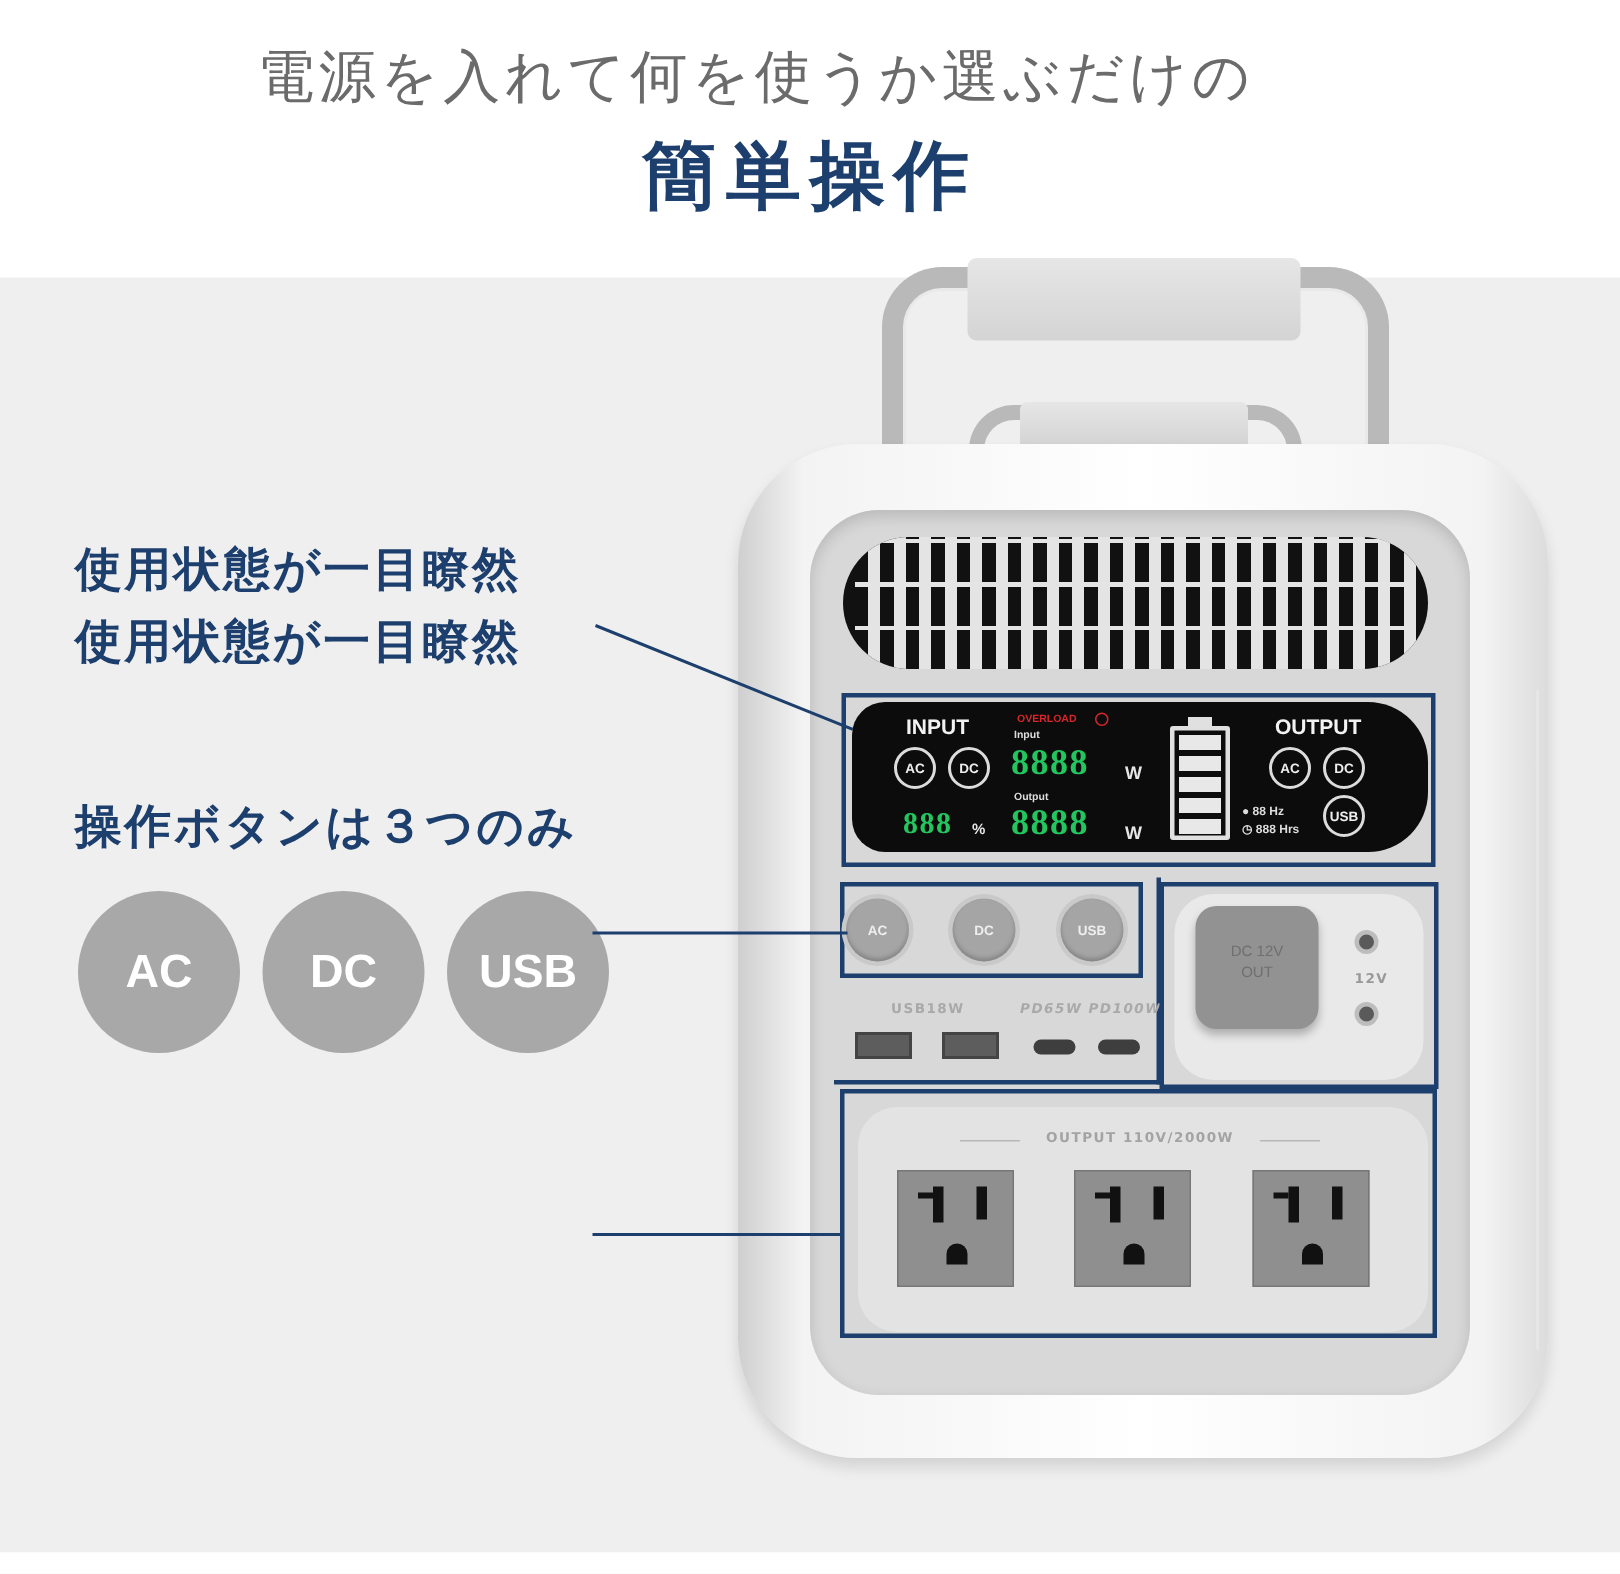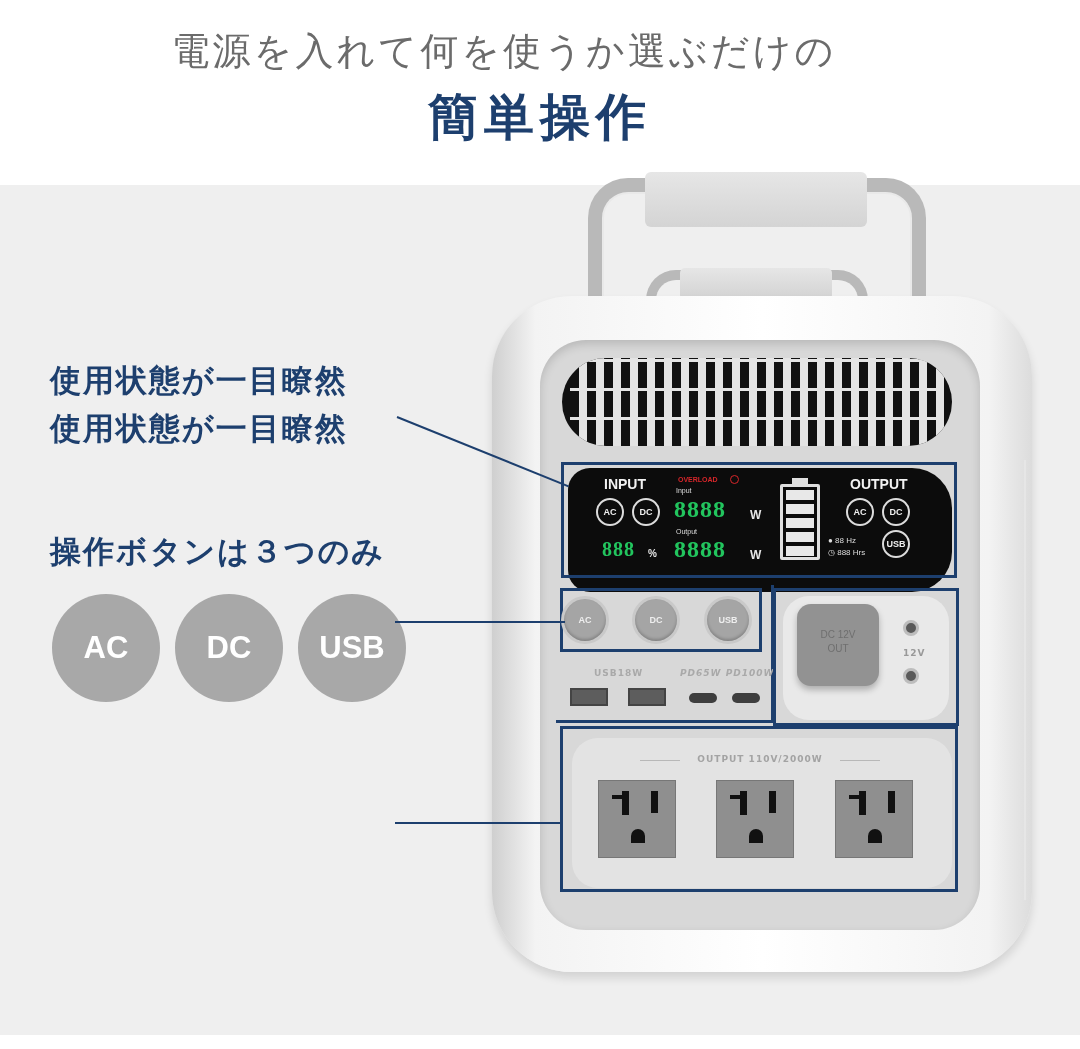--- a/index.html
+++ b/index.html
@@ -48,29 +48,29 @@
     background: #d8d8d8; border-radius: 46px; box-shadow: inset 0 4px 10px rgba(0,0,0,0.15); }
 
   .vent { position: absolute; left: 562px; top: 358px; width: 390px; height: 88px; border-radius: 44px;
     background: #111; overflow: hidden; }
   .vent-grid { position: absolute; left: 8px; top: 0; right: 8px; bottom: 0;
     background:
       repeating-linear-gradient(90deg, transparent 0 9px, #e4e4e4 9px 17px),
       repeating-linear-gradient(0deg, transparent 0 26px, #e4e4e4 26px 29px); }
 
   
-  .lcd { position: absolute; left: 568px; top: 468px; width: 384px; height: 124px; background: #0c0c0c;
+  .lcd { position: absolute; left: 568px; top: 468px; width: 384px; height: 100px; background: #0c0c0c;
     border-radius: 22px 40px 40px 22px; color: #eaeaea; font-family: "Liberation Sans", sans-serif; }
   .lcd-frame { position: absolute; left: 561px; top: 462px; width: 396px; height: 116px; border: 3px solid #1d3f6e; }
   .lcd-label { position: absolute; font-weight: bold; font-size: 14px; color: #f2f2f2; }
   .ring { position: absolute; width: 28px; height: 28px; border: 2px solid #dcdcdc; border-radius: 50%;
     font-size: 9px; font-weight: bold; display: flex; align-items: center; justify-content: center; color: #eee; }
   .seg { position: absolute; font-family: Liberation Serif, serif; font-weight: bold; color: #22c55e; letter-spacing: 1px; }
   .unit { position: absolute; font-weight: bold; color: #e6e6e6; font-size: 12px; }
-  .tiny { position: absolute; font-size: 7px; color: #ddd; font-weight: normal; }
+  .tiny { position: absolute; font-size: 7px; color: #ddd; font-weight: bold; }
   .overload { position: absolute; font-size: 7px; color: #d7262a; font-weight: bold; }
   .warn { position: absolute; width: 9px; height: 9px; border: 1px solid #d7262a; border-radius: 50%; }
   .battery { position: absolute; left: 212px; top: 16px; width: 40px; height: 76px; border: 3px solid #e0e0e0; border-radius: 2px; }
   .battery-cap { position: absolute; left: 224px; top: 10px; width: 16px; height: 7px; background: #e0e0e0; }
   .battery-bar { position: absolute; left: 3px; width: 28px; height: 10px; background: #e8e8e8; }
 
   
   .btn-frame { position: absolute; left: 560px; top: 588px; width: 202px; height: 64px; border: 3px solid #1d3f6e; }
   .pbtn { position: absolute; width: 42px; height: 42px; border-radius: 50%; background: #a5a5a5;
     box-shadow: 0 0 0 3px #c9c9c9, inset 0 -2px 3px rgba(0,0,0,0.2); color: #eee; font-size: 9px; font-weight: bold;

